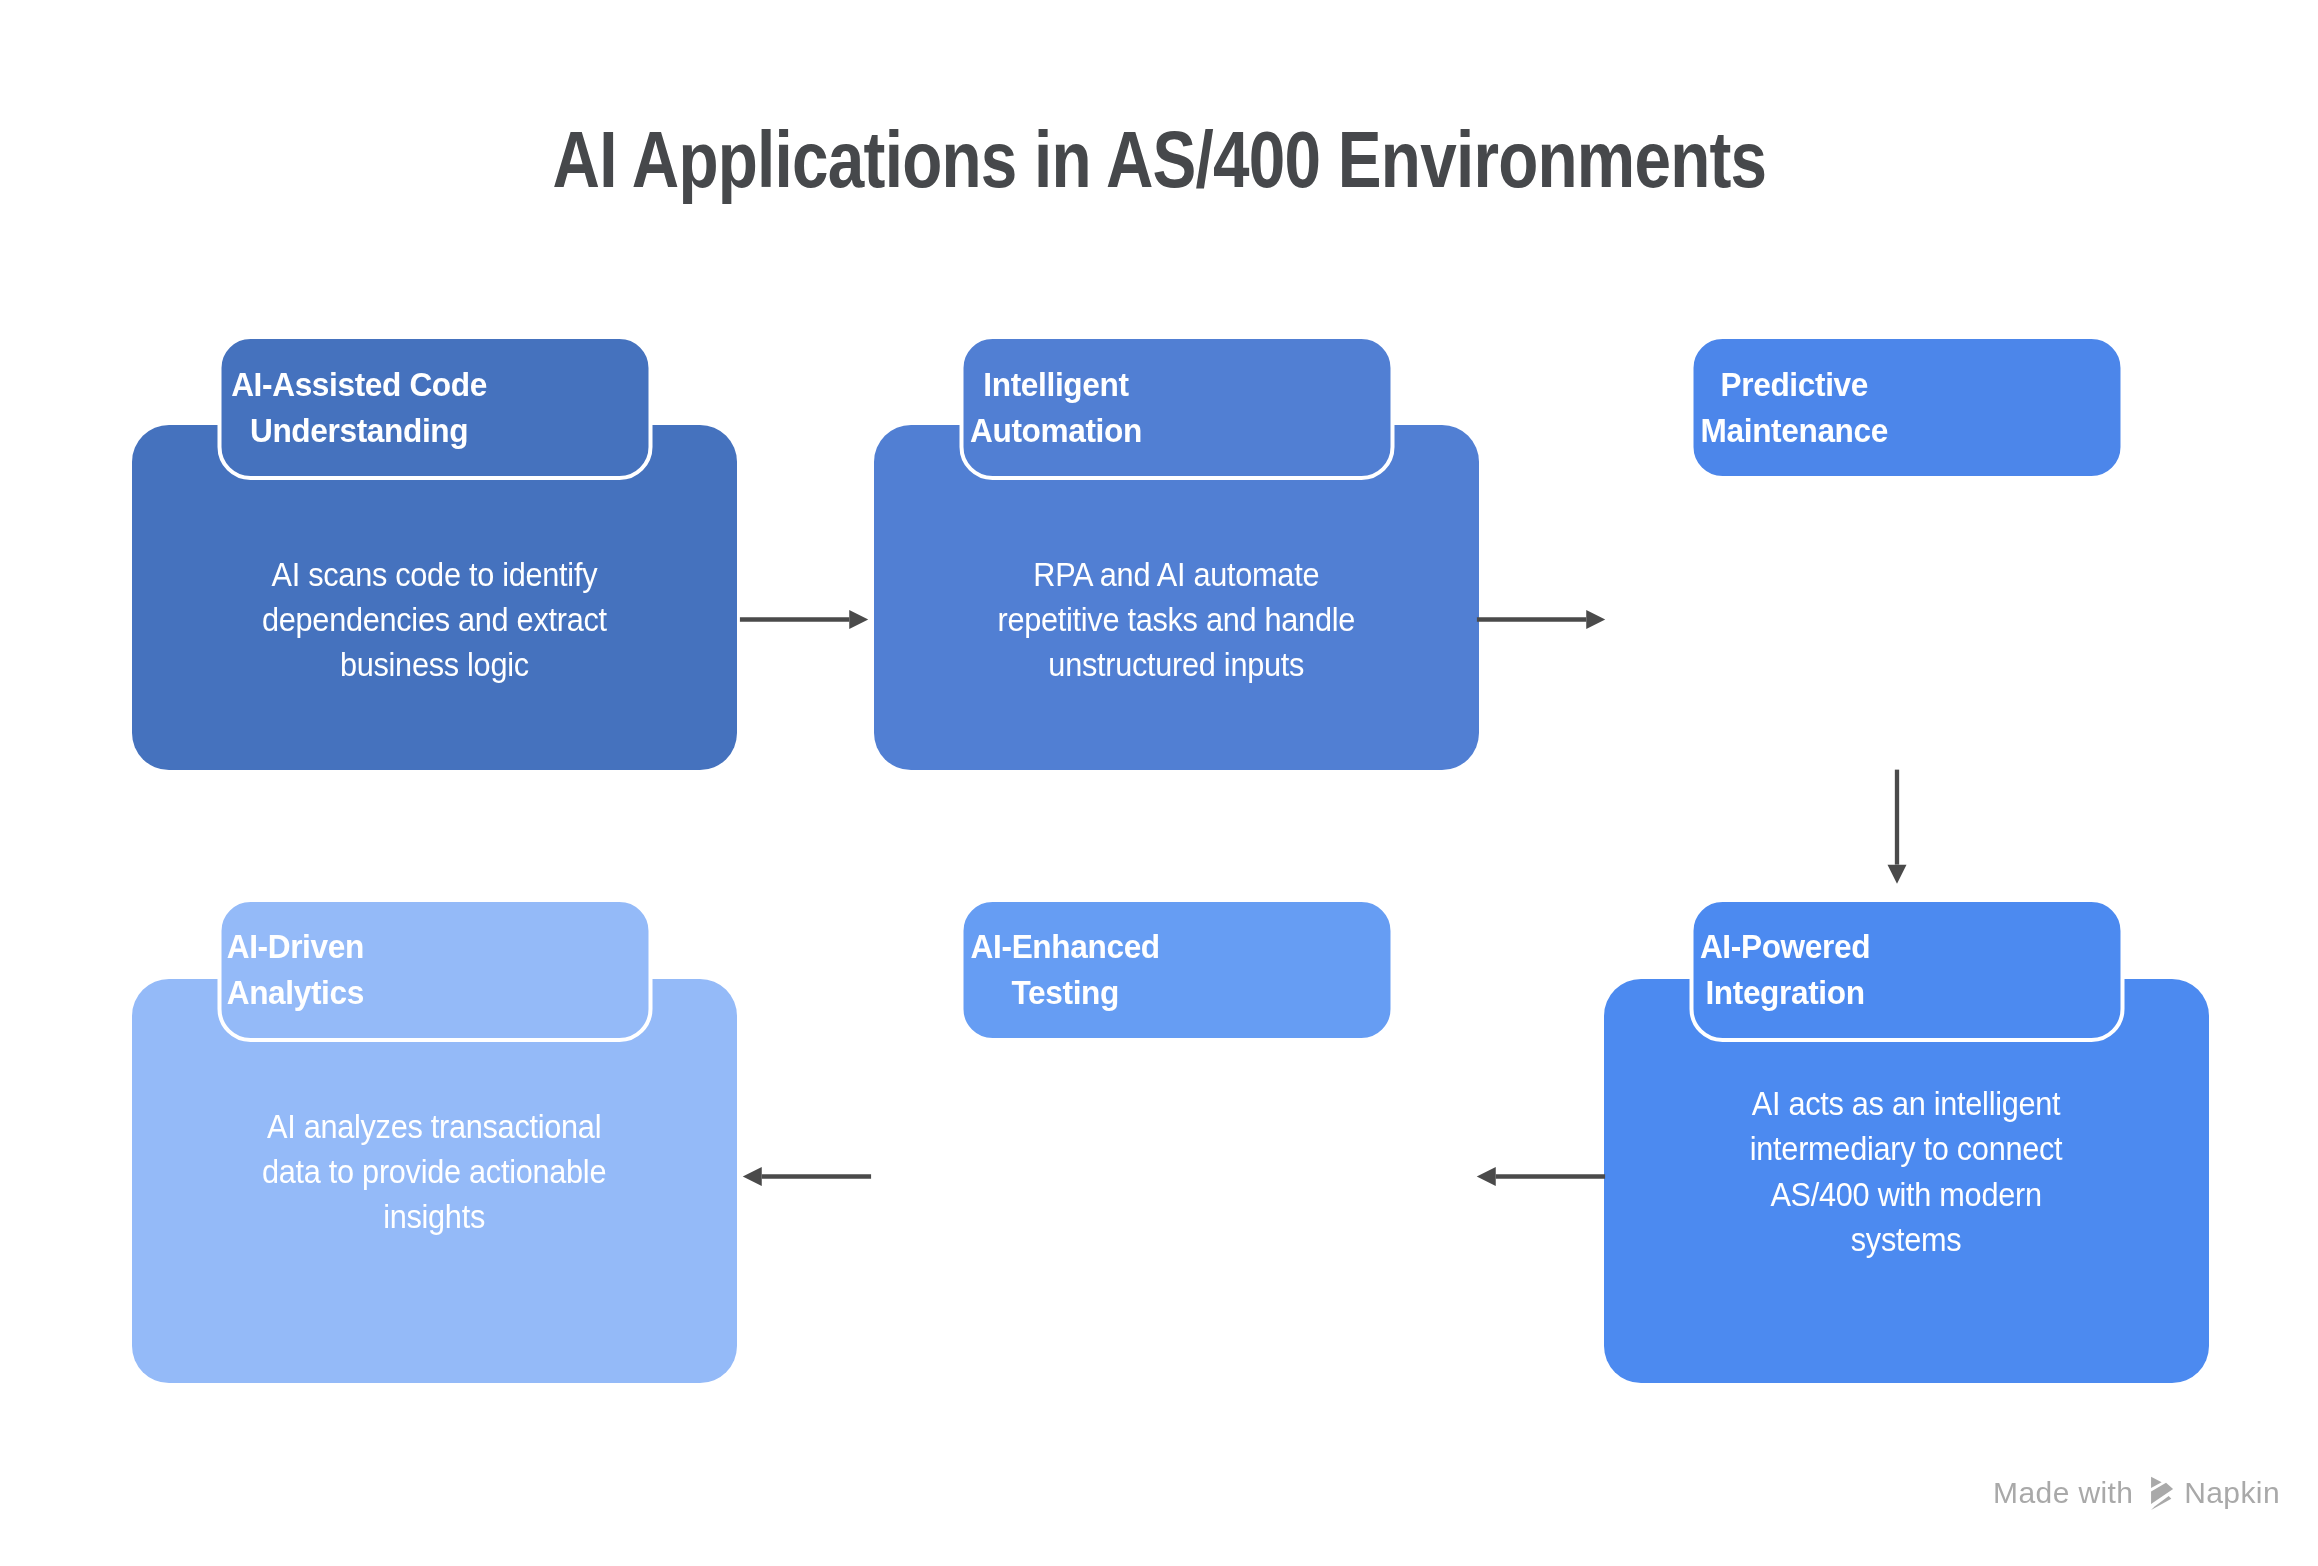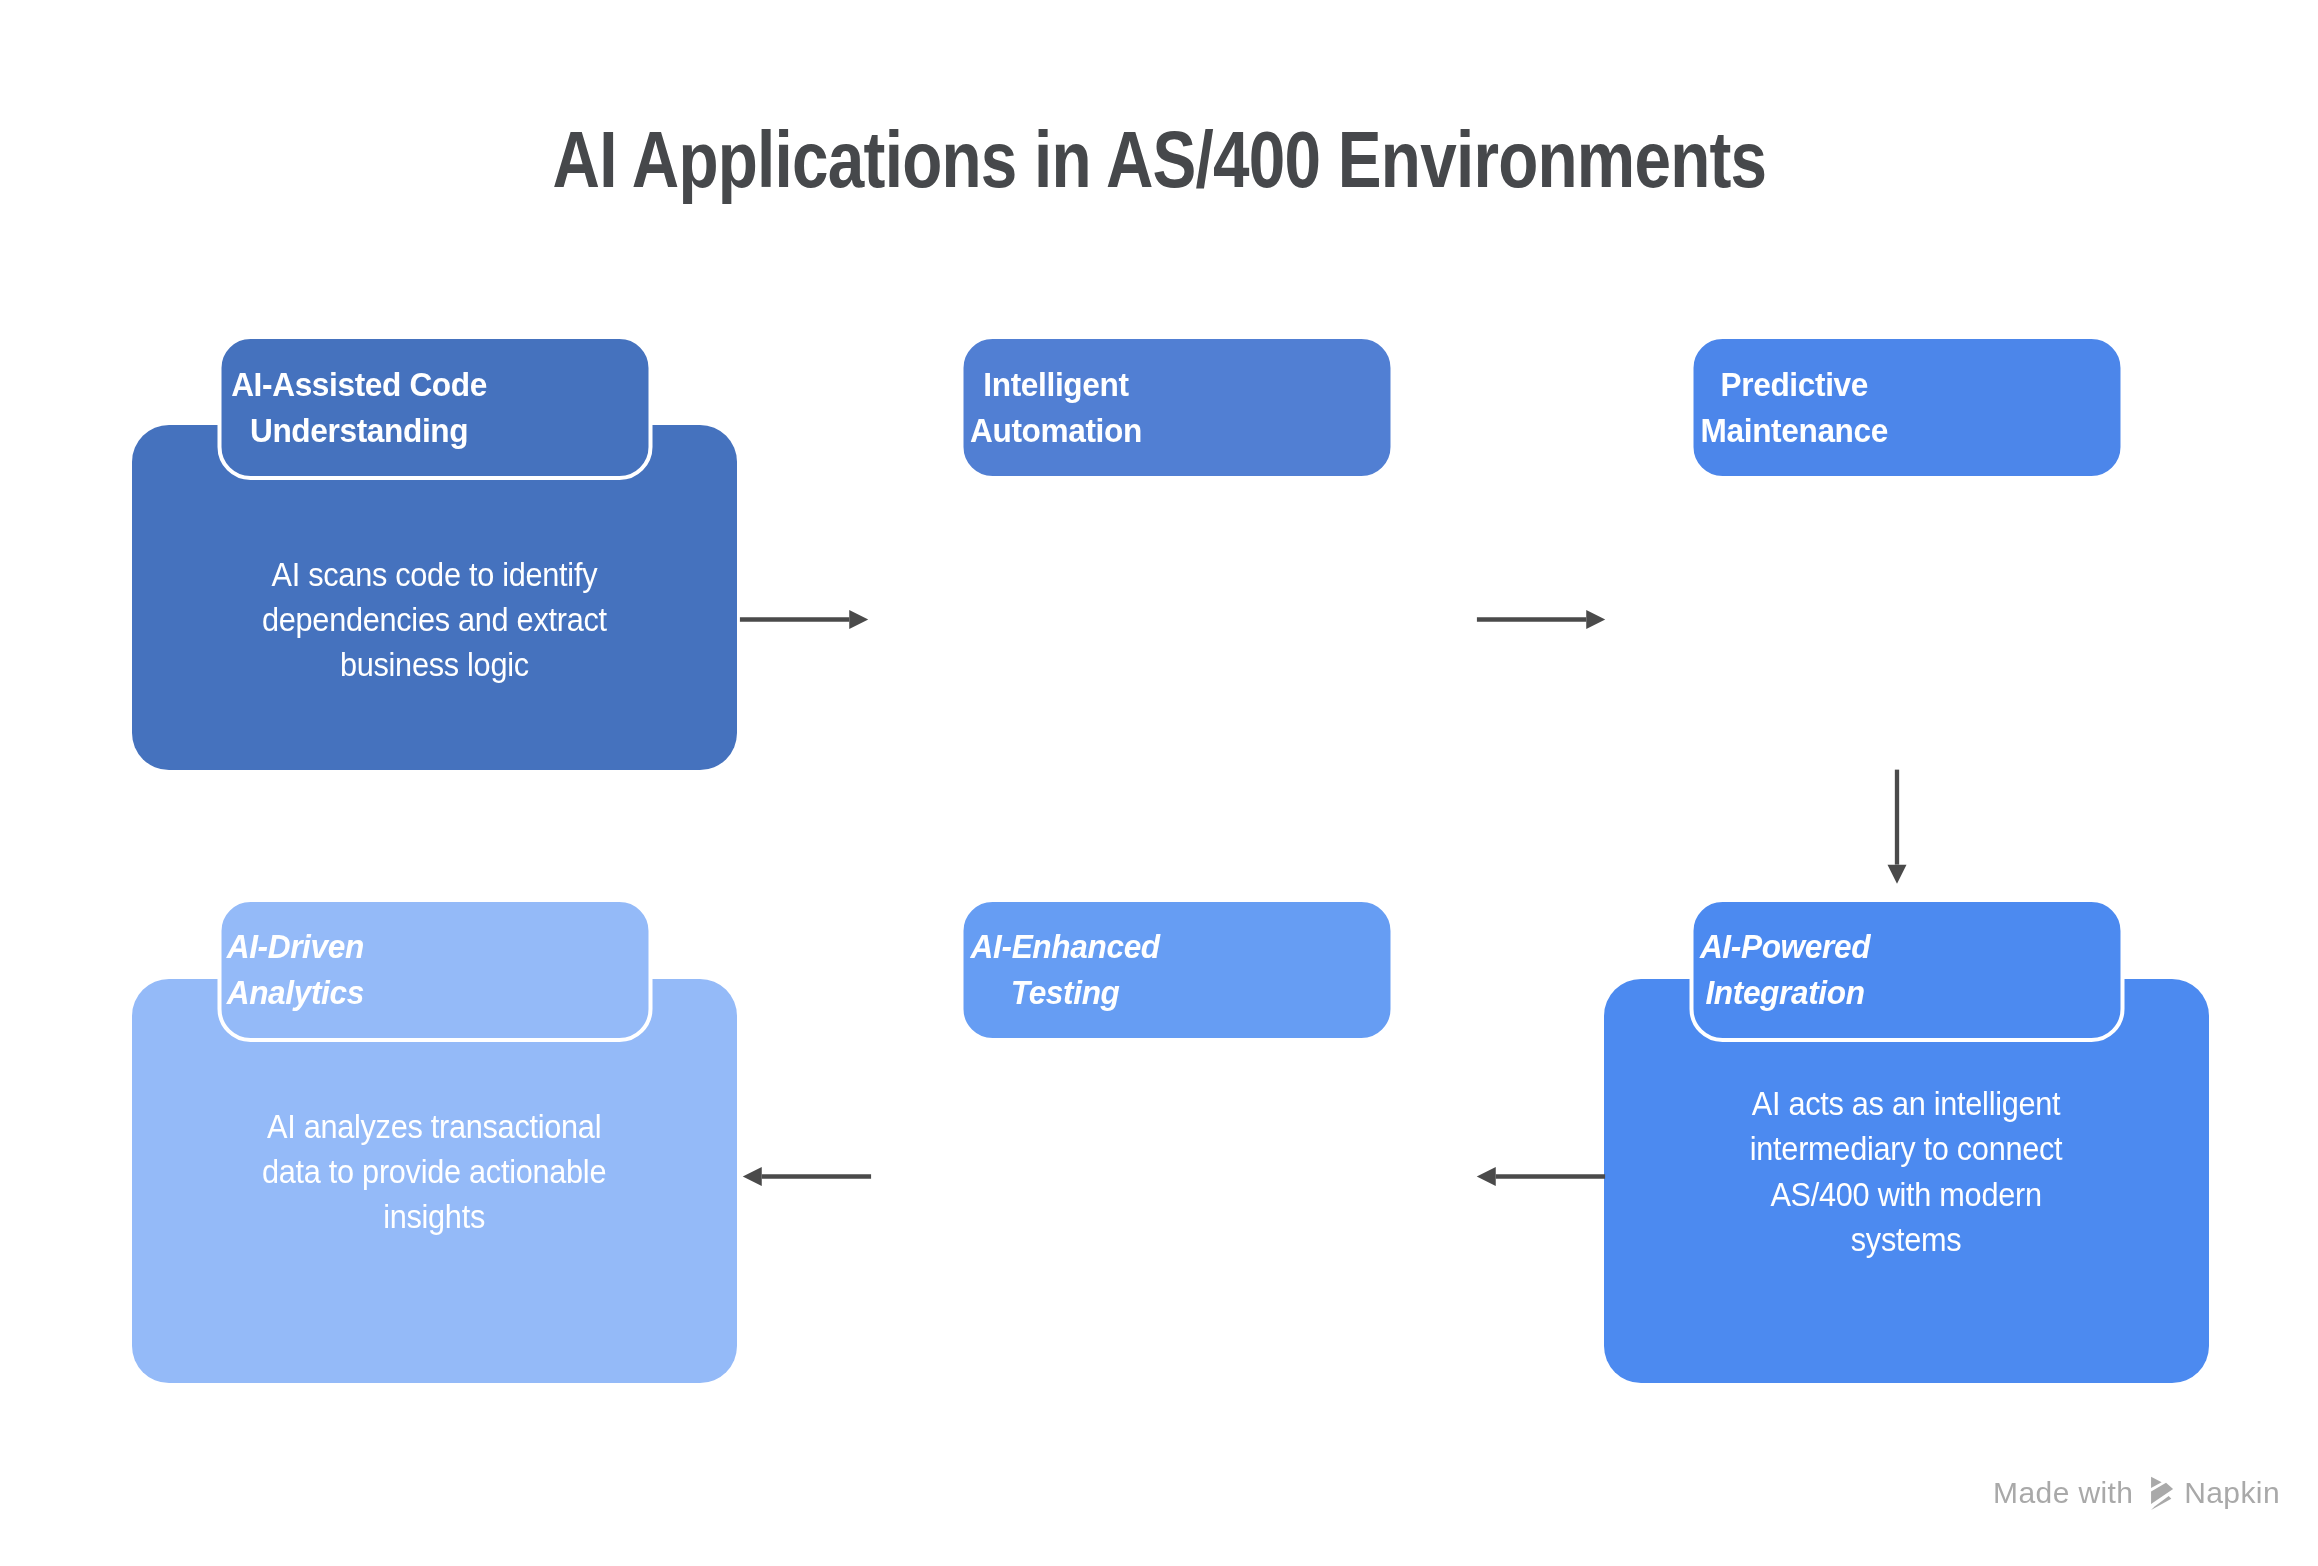--- a/index.html
+++ b/index.html
@@ -39,21 +39,21 @@
     position:absolute;top:0;left:50%;transform:translateX(-50%);
     width:435px;
     background:var(--c);
     border:4.4px solid var(--tab-border,#ffffff);
     border-radius:33px;
     display:flex;align-items:center;justify-content:flex-start;
     text-align:center;
     box-sizing:border-box;
   }
   .row1 .card-tab{height:145px;}
-  .row2 .card-tab{height:144px;font-style:italic;}
+  .row2 .card-tab{height:144px;}
   .card-title{
     margin:0;color:#ffffff;
     font-size:34px;font-weight:700;line-height:1.34;
     letter-spacing:-0.4px;white-space:pre-line;
     transform:scaleX(.93);
   }
   .card-desc{
     margin:0;color:#ffffff;
     font-size:33px;font-weight:400;line-height:1.37;
     letter-spacing:-0.3px;white-space:pre-line;
@@ -80,20 +80,25 @@
 dependencies and extract
 business logic</p>
     </div>
     <div class="card-tab" style="--tab-border: #FFFFFF;">
       <h2 class="card-title">AI-Assisted Code
 Understanding</h2>
     </div>
   </div>
 
   <div class="card row1 col2" style="--c: #517FD3;">
+    <div class="card-body">
+      <p class="card-desc">RPA and AI automate
+repetitive tasks and handle
+unstructured inputs</p>
+    </div>
     <div class="card-tab" style="--tab-border: #FFFFFF;">
       <h2 class="card-title">Intelligent
 Automation</h2>
     </div>
   </div>
 
   <div class="card row1 col3" style="--c: #4C86EA;">
     <div class="card-tab" style="--tab-border: #FFFFFF;">
       <h2 class="card-title">Predictive
 Maintenance</h2>

